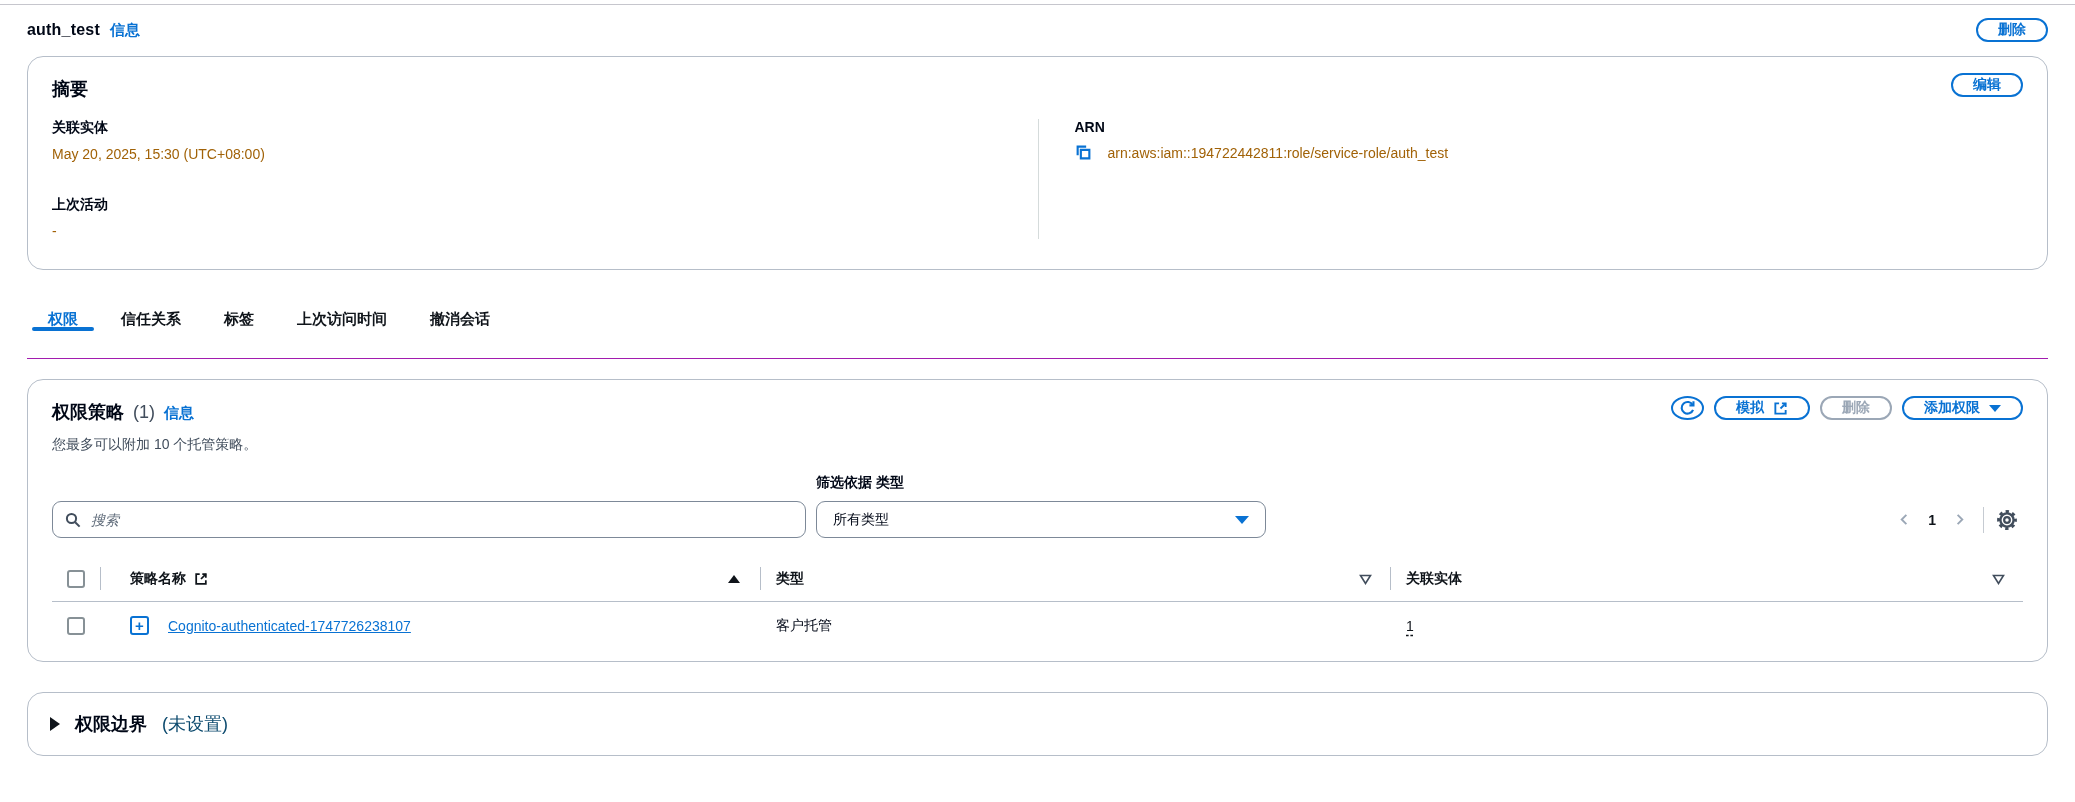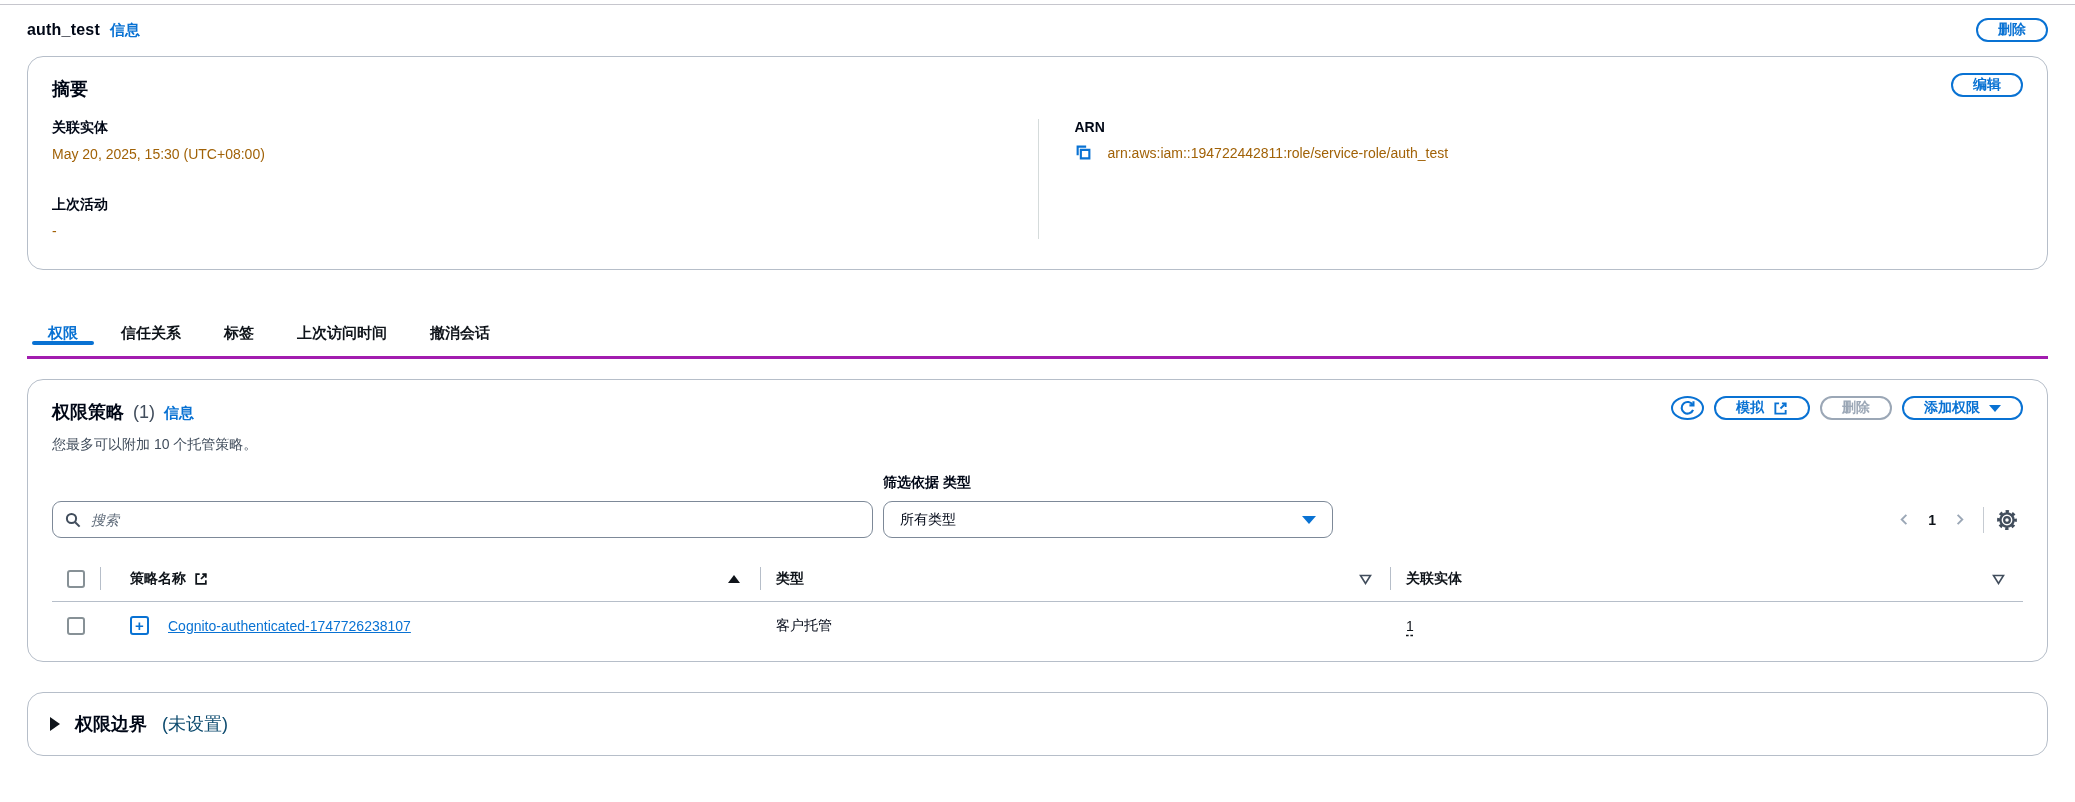--- a/index.html
+++ b/index.html
@@ -39,35 +39,35 @@
   .summary-grid { display:grid; grid-template-columns:1fr 1fr; margin-top:14px; }
   .sum-col { padding-right:24px; }
   .sum-col.right { border-left:1px solid #d5dbdb; padding-left:36px; padding-right:0; }
   .field + .field { margin-top:34px; }
   .field .label { font-weight:700; margin-bottom:9px; }
   .field .value { color:#a16207; }
   .arn-row { display:flex; align-items:center; gap:16px; }
   .icon-btn-bare { background:none; border:none; padding:0; cursor:pointer; display:flex; align-items:center; }
 
   
-  .tabs { display:flex; align-items:center; margin-top:40px; height:49px; border-bottom:3px solid #a21caf; }
+  .tabs { display:flex; align-items:flex-start; margin-top:40px; height:49px; border-bottom:1px solid #a21caf; }
   .tab { position:relative; display:flex; align-items:center; padding:0 21px; font-size:15px; font-weight:700; color:#0f141a; cursor:pointer; }
   .tab.active { color:#0972d3; }
   .tab.active::after { content:""; position:absolute; left:5px; right:5px; bottom:-2px; height:4px; border-radius:4px; background:#0972d3; }
   .tab-sep { width:1px; background:#b6bec9; margin:14px 0; }
 
   
   .policies { margin-top:20px; padding:16px 24px 10px; }
   .pol-head-left { display:flex; align-items:baseline; gap:9px; }
   .count { color:#414d5c; font-weight:400; font-size:18px; }
   .pol-buttons { display:flex; align-items:center; gap:10px; }
   .desc { color:#414d5c; margin-top:8px; }
 
   .filter-row { display:flex; align-items:flex-end; gap:10px; margin-top:20px; }
-  .search-box { position:relative; width:821px; }
+  .search-box { position:relative; width:754px; }
   .search-box input {
     width:100%; height:37px; border:1px solid #7d8998; border-radius:9px;
     padding:0 12px 0 38px; font-size:14px; font-family:inherit; color:#000716; background:#fff;
   }
   .search-box input::placeholder { font-style:italic; color:#5f6b7a; }
   .search-icon { position:absolute; left:13px; top:50%; transform:translateY(-50%); display:flex; }
   .filter-label { font-weight:700; margin-bottom:9px; }
   .select {
     width:450px; height:37px; border:1px solid #7d8998; border-radius:9px;
     display:flex; align-items:center; justify-content:space-between;

